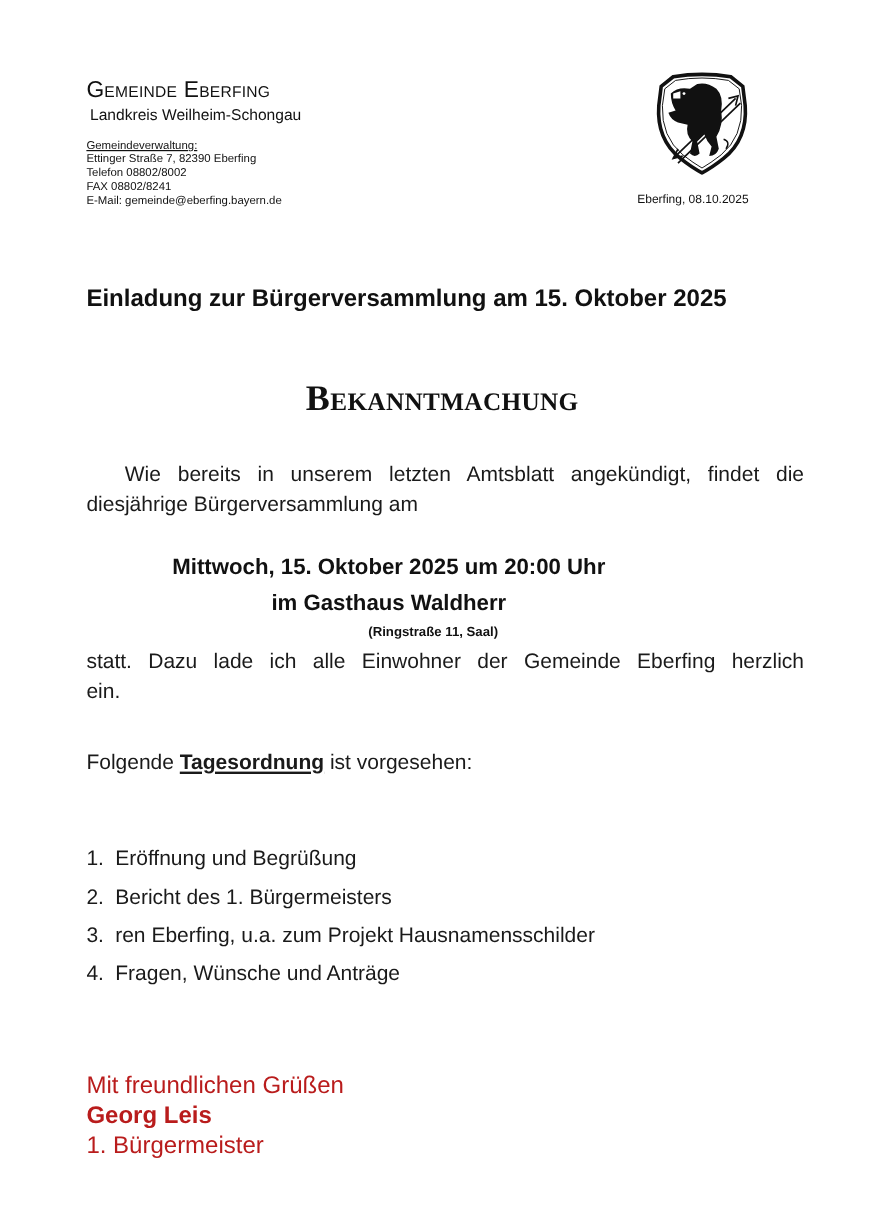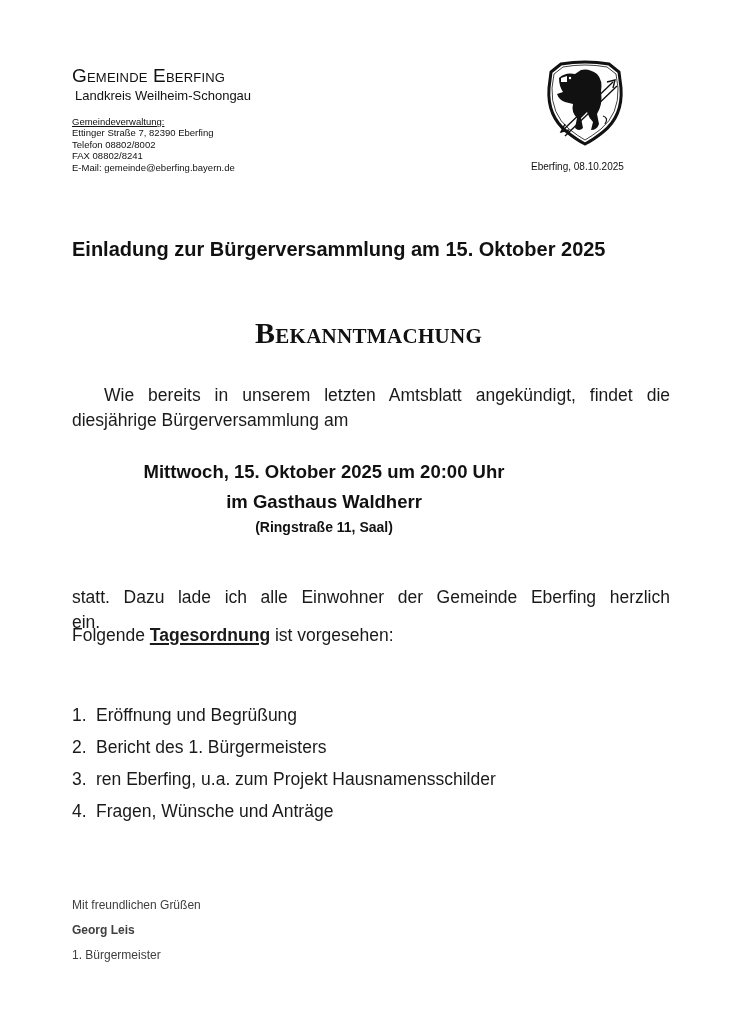--- a/index.html
+++ b/index.html
@@ -76,34 +76,34 @@
     .para {
       left: 72px;
       width: 598px;
       font-size: 17.5px;
       line-height: 25px;
       text-align: justify;
       color: #1a1a1a;
     }
     .p1 { top: 383px; }
     .p1 .l1 { text-align: justify; text-align-last: justify; display: block; margin-left: 32px; }
-    .p2 { top: 585px; }
+    .p2 { top: 539px; }
     .p2 .l1 { text-align: justify; text-align-last: justify; display: block; }
     .p3 { top: 623px; }
     .p3 .agenda-word { font-weight: bold; text-decoration: underline; text-decoration-thickness: 2px; text-underline-offset: 2px; }
 
     .event {
       left: 0; width: 648px;
       text-align: center;
       font-weight: bold;
       color: #111;
     }
     .event-datetime { top: 460px; font-size: 18.5px; line-height: 24px; }
     .event-venue { top: 490px; font-size: 18.5px; line-height: 24px; }
-    .event-address { top: 519px; font-size: 14px; line-height: 16px; }
+    .event-address { top: 519px; font-size: 11px; line-height: 16px; padding-left: 37px; }
 
     
     .agenda {
       left: 72px; top: 703px;
       width: 600px;
       font-size: 17.5px;
       color: #1a1a1a;
     }
     .agenda-item {
       display: flex;
@@ -111,23 +111,23 @@
       margin-bottom: 7px;
     }
     .agenda-num { width: 24px; flex: 0 0 24px; }
     .agenda-text { flex: 1; }
     .agenda-text .line { display: block; }
     .agenda-text .justify-line { text-align: justify; text-align-last: justify; }
 
     
     .closing {
       left: 72px; top: 893px;
-      font-size: 12px;
+      font-size: 20px;
       line-height: 25px;
-      color: #404040;
+      color: #b91c1c;
     }
     .signer-name { font-weight: bold; }
   </style>
 </head>
 <body>
 
 <div class="abs org-name">Gemeinde Eberfing</div>
 <div class="abs org-district">Landkreis Weilheim-Schongau</div>
 
 <div class="abs admin-block">

